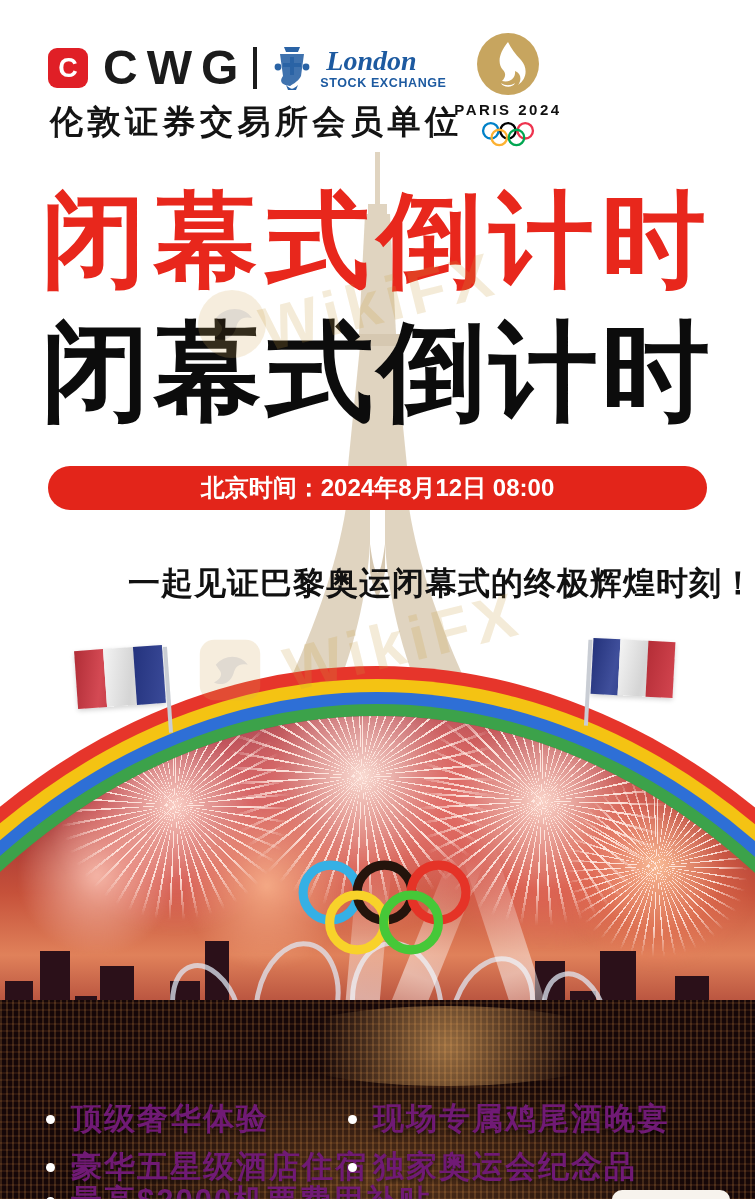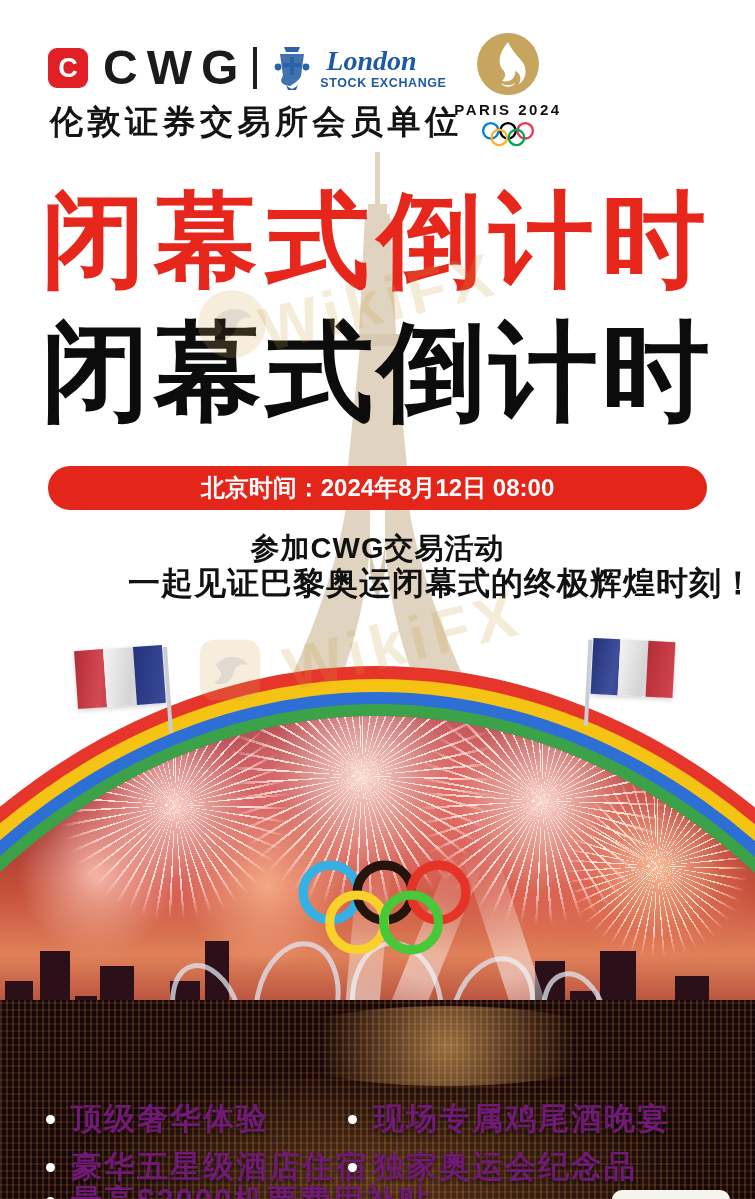--- a/index.html
+++ b/index.html
@@ -194,21 +194,20 @@
 
   <div class="headline1">闭幕式倒计时</div>
   <div class="headline2">闭幕式倒计时</div>
 
   <div class="banner">
     <span>
       <span>北京时间：</span><span>2024年8月12日 08:00</span>
     </span>
   </div>
 
-  <div class="sub1">参加CWG交易活动</div>
   <div class="sub2">一起见证巴黎奥运闭幕式的终极辉煌时刻！</div>
 
   <div class="flag flag-left">
     <div class="cloth">
       <div class="stripe s-red"></div>
       <div class="stripe s-white"></div>
       <div class="stripe s-blue"></div>
       <div class="wave"></div>
     </div>
     <div class="pole"></div>

